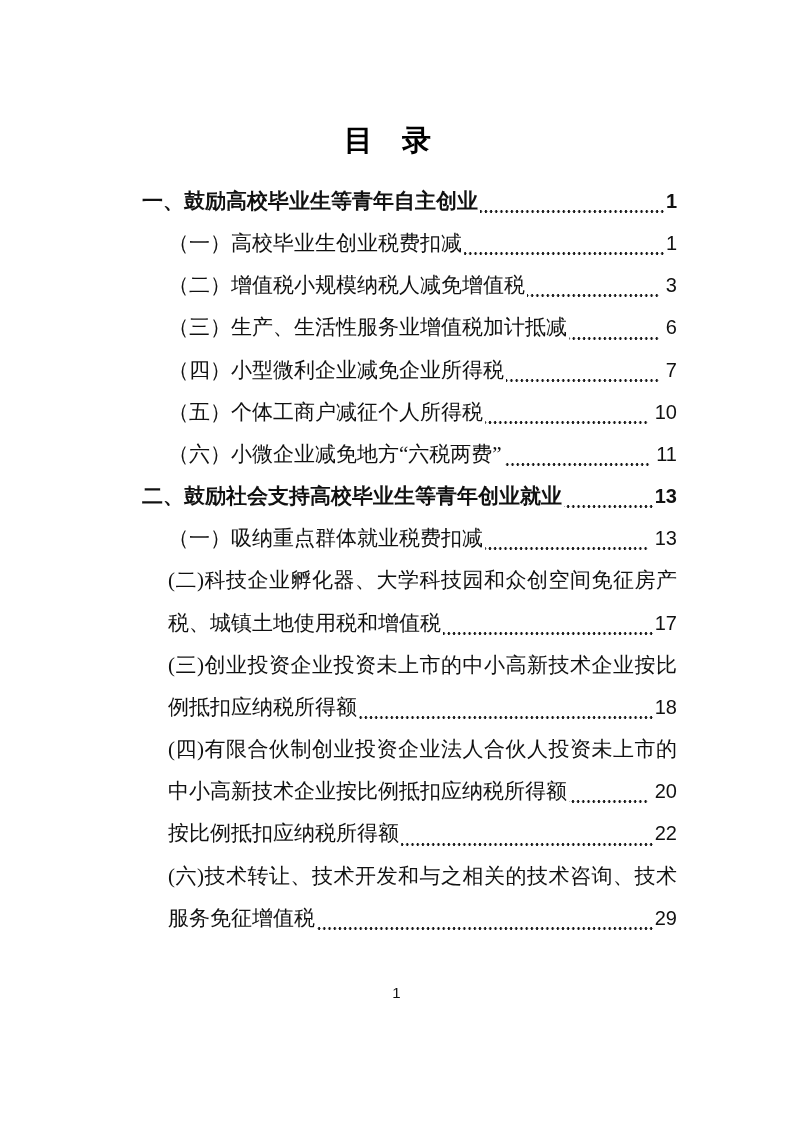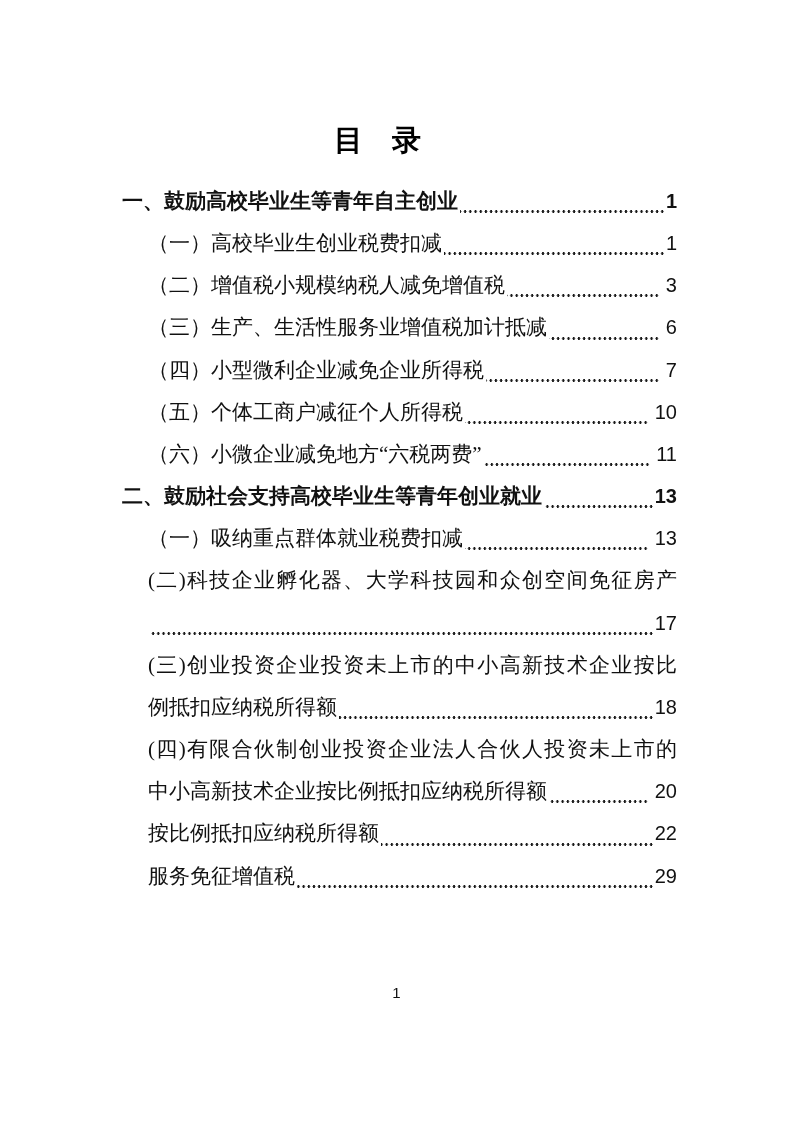--- a/index.html
+++ b/index.html
@@ -7,21 +7,21 @@
     padding: 0;
     background: #ffffff;
   }
   .page {
     position: relative;
     width: 793px;
     height: 1122px;
     margin: 0 auto;
     background: #ffffff;
     box-sizing: border-box;
-    padding: 118px 116px 0 78px;
+    padding: 118px 116px 0 98px;
     color: #111111;
     overflow: hidden;
   }
   .doc-title {
     margin: 0 0 18px 0;
     text-align: center;
     font-family: "Liberation Sans", sans-serif;
     font-weight: bold;
     font-size: 29px;
     line-height: 44px;
@@ -155,20 +155,21 @@
       <div class="entry lvl2">
         <div class="line last">
           <span class="txt">（一）吸纳重点群体就业税费扣减</span>
           <span class="dots"></span>
           <span class="pagenum"> 13</span>
         </div>
       </div>
       <div class="entry lvl2">
         <div class="line cont"><span class="txt">(二)科技企业孵化器、大学科技园和众创空间免征房产</span></div>
         <div class="line last">
+          <span class="txt">税、城镇土地使用税和增值税</span>
           <span class="dots"></span>
           <span class="pagenum">17</span>
         </div>
       </div>
       <div class="entry lvl2">
         <div class="line cont"><span class="txt">(三)创业投资企业投资未上市的中小高新技术企业按比</span></div>
         <div class="line last">
           <span class="txt">例抵扣应纳税所得额</span>
           <span class="dots"></span>
           <span class="pagenum">18</span>
@@ -183,20 +184,21 @@
         </div>
       </div>
       <div class="entry lvl2">
         <div class="line last">
           <span class="txt">按比例抵扣应纳税所得额</span>
           <span class="dots"></span>
           <span class="pagenum">22</span>
         </div>
       </div>
       <div class="entry lvl2">
+        <div class="line cont"><span class="txt">(六)技术转让、技术开发和与之相关的技术咨询、技术</span></div>
         <div class="line last">
           <span class="txt">服务免征增值税</span>
           <span class="dots"></span>
           <span class="pagenum">29</span>
         </div>
       </div>
     </nav>
 
   <div class="footer-pagenum">1</div>
 </div>

